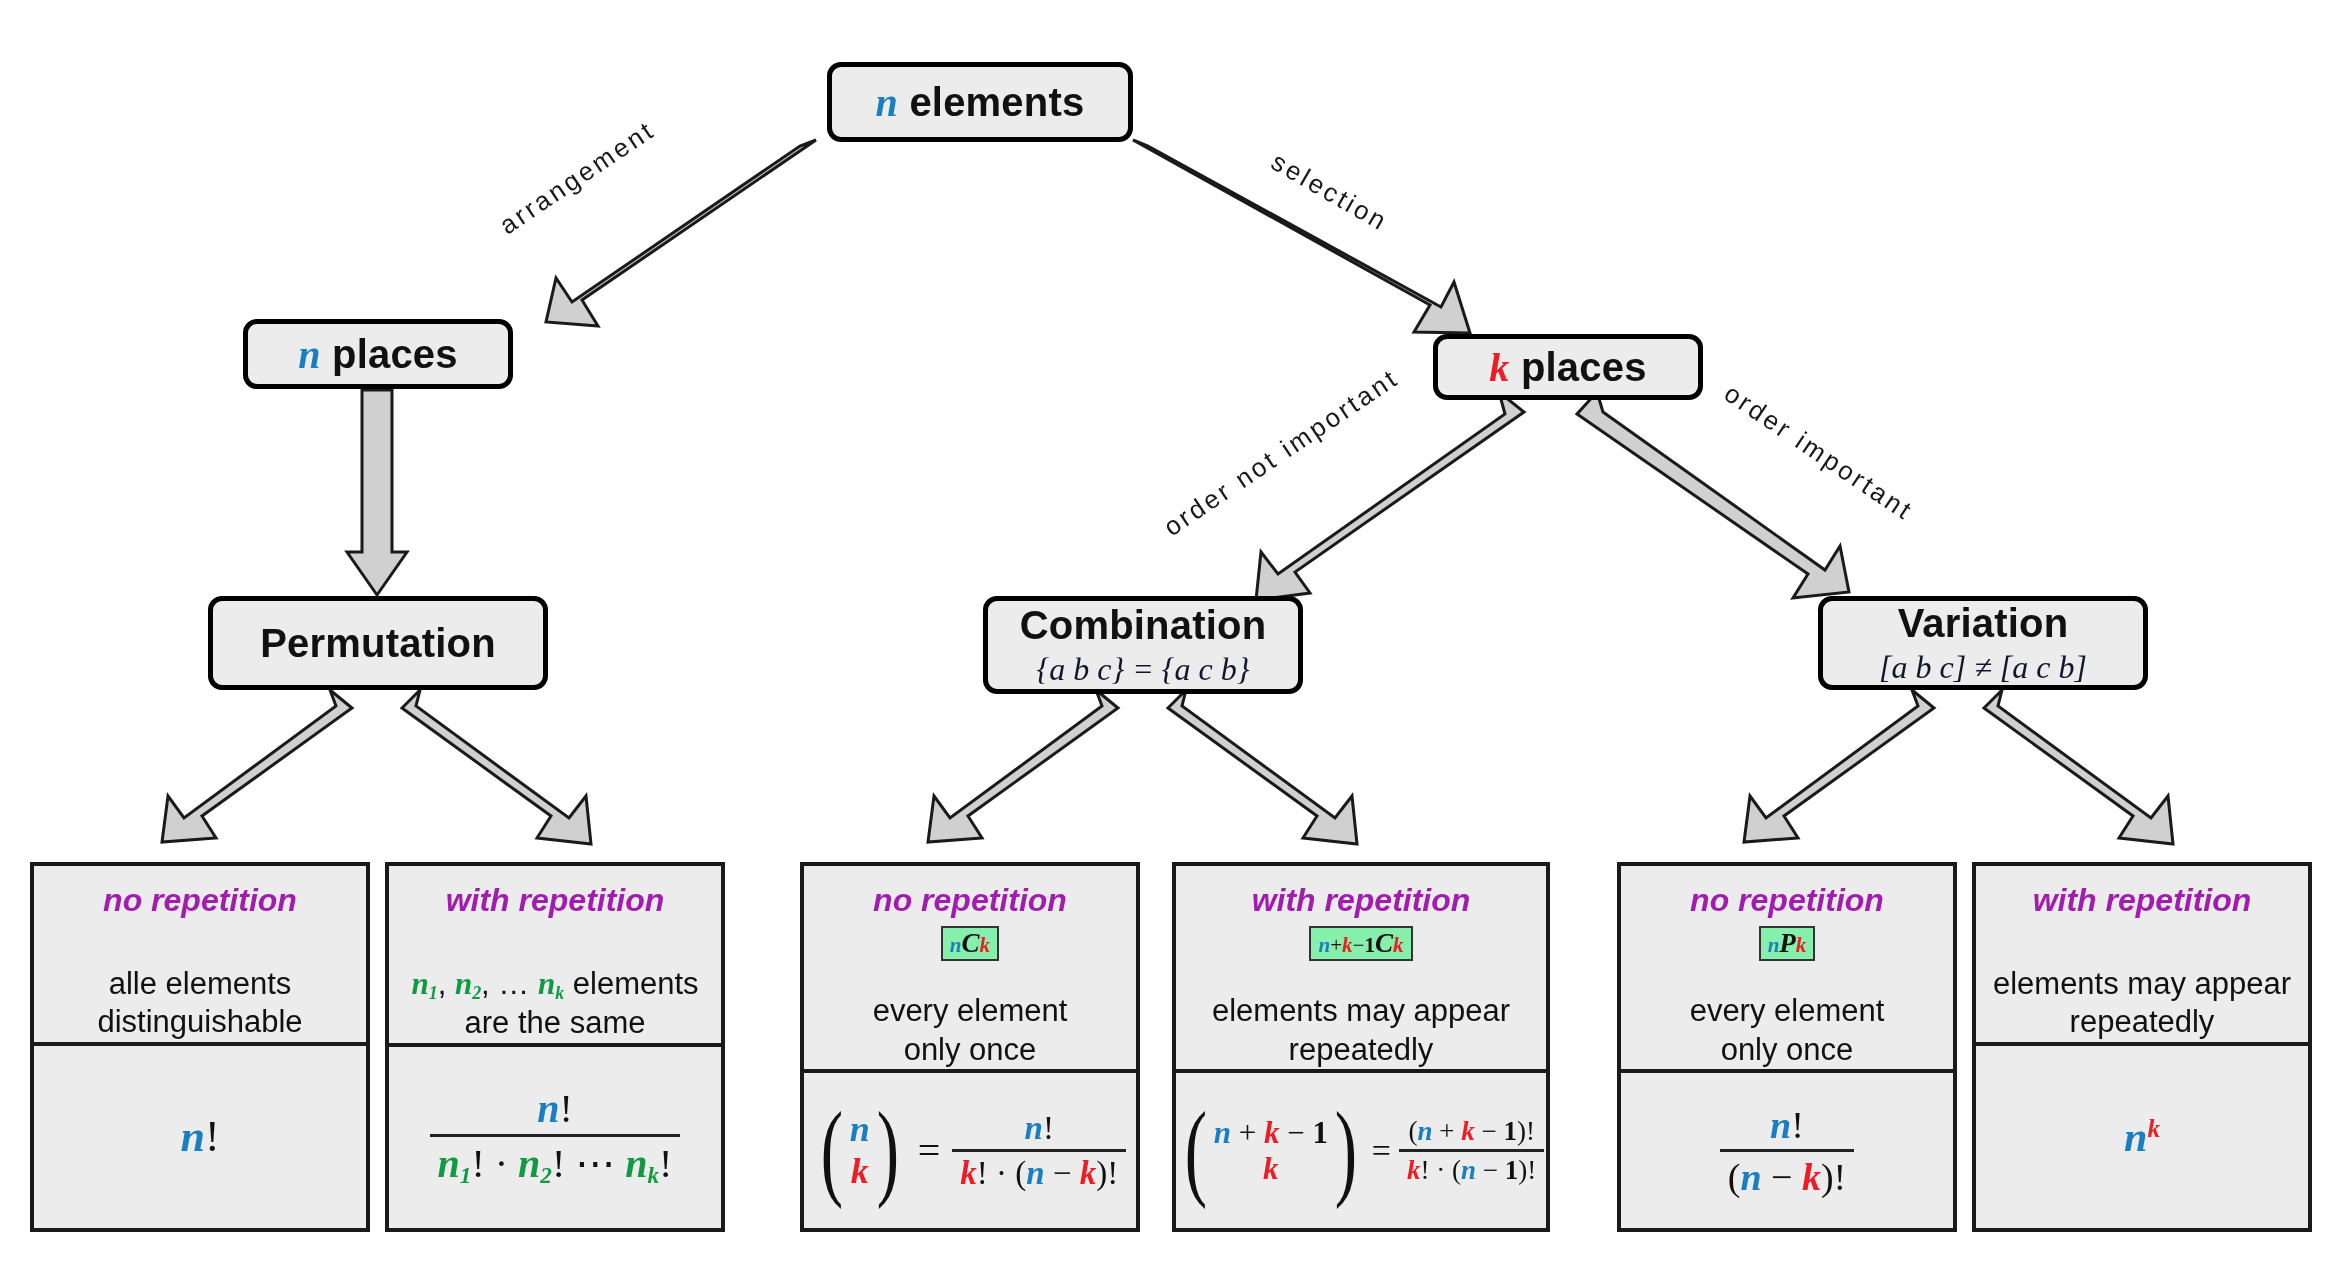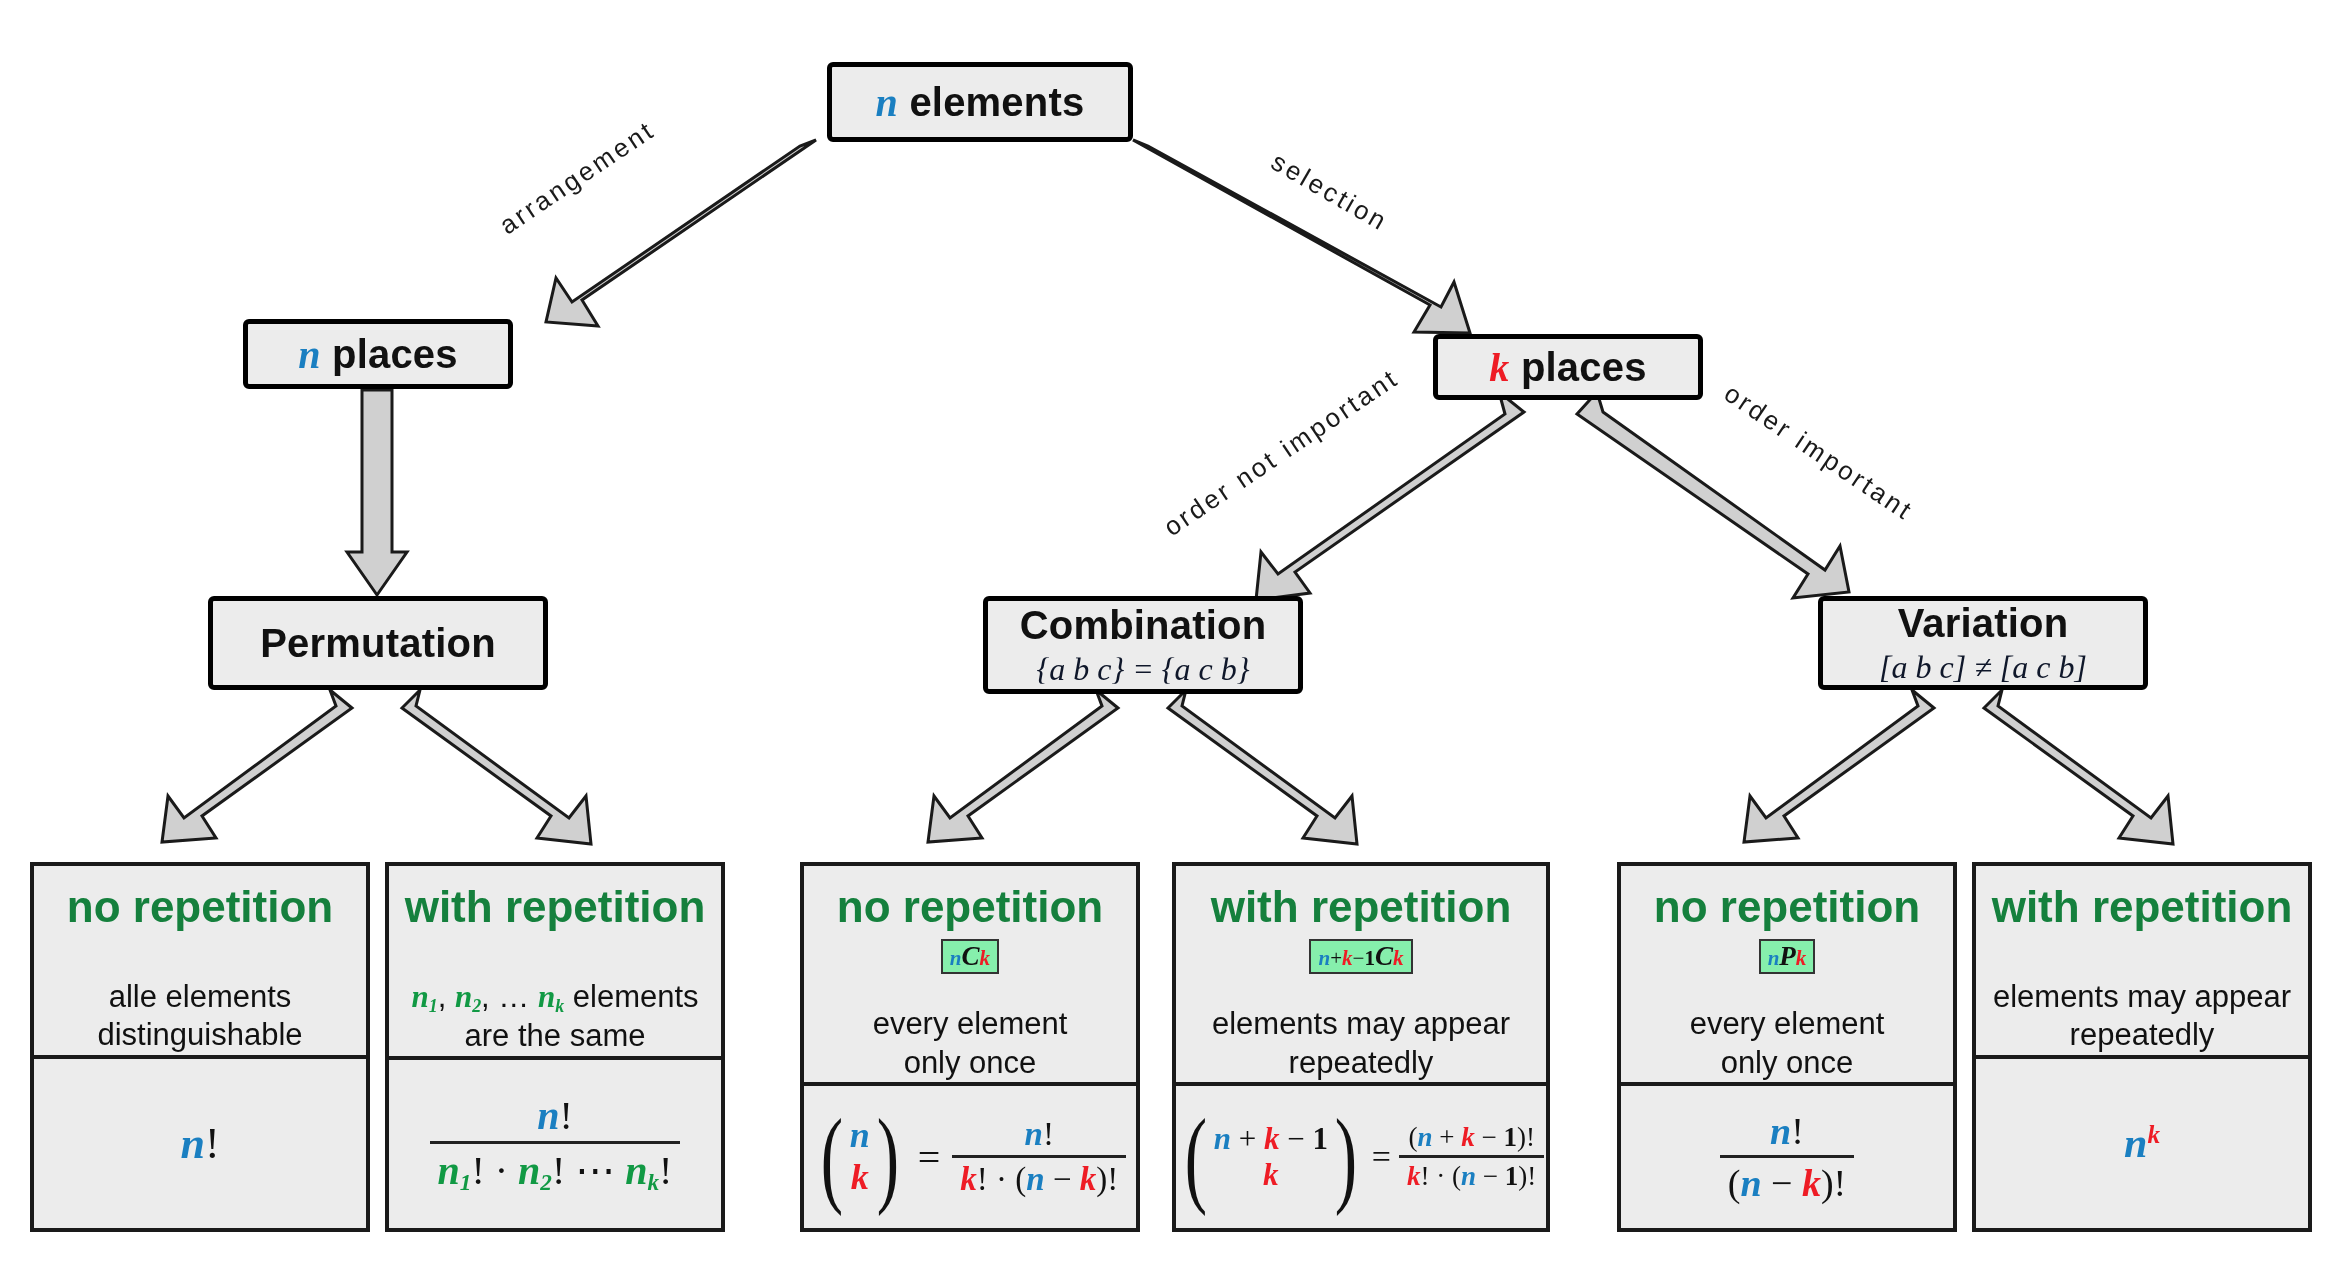--- a/index.html
+++ b/index.html
@@ -16,21 +16,21 @@
     position: absolute; left: 0; top: 0;
     width: 2349px; height: 1281px;
     pointer-events: none;
   }
 
   
   .node {
     position: absolute;
     background: #ececec;
     border: 5px solid #000000;
-    border-radius: 6px;
+    border-radius: 14px;
     box-sizing: border-box;
     display: flex;
     flex-direction: column;
     align-items: center;
     justify-content: center;
     text-align: center;
     z-index: 3;
   }
   .node .title {
     font-weight: bold;
@@ -70,23 +70,24 @@
   }
   .leaf .lower {
     flex: 1 1 auto;
     display: flex;
     align-items: center;
     justify-content: center;
     box-sizing: border-box;
   }
   .leaf .hd {
     font-weight: bold;
-    font-size: 44px;
-    color: #15803d;
-    white-space: nowrap;
+    font-size: 32px;
+    color: #a21caf;
+    white-space: nowrap;
+    font-style: italic;
   }
   .leaf .notation {
     margin-top: 7px;
     border: 2px solid #333;
     background: #86efac;
     padding: 1px 7px 2px 7px;
     font-family: "Liberation Serif", serif;
     font-size: 27px;
     line-height: 1.05;
     white-space: nowrap;

